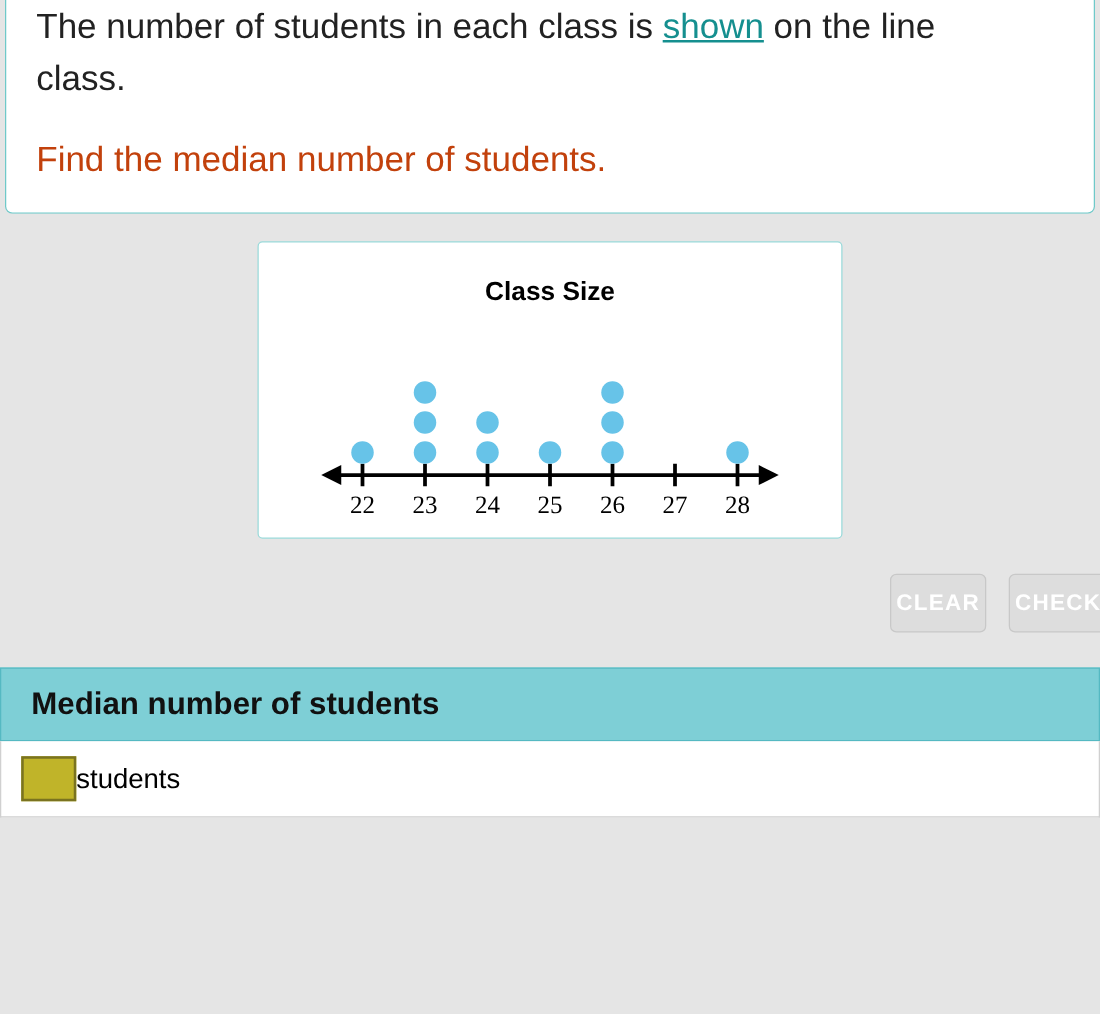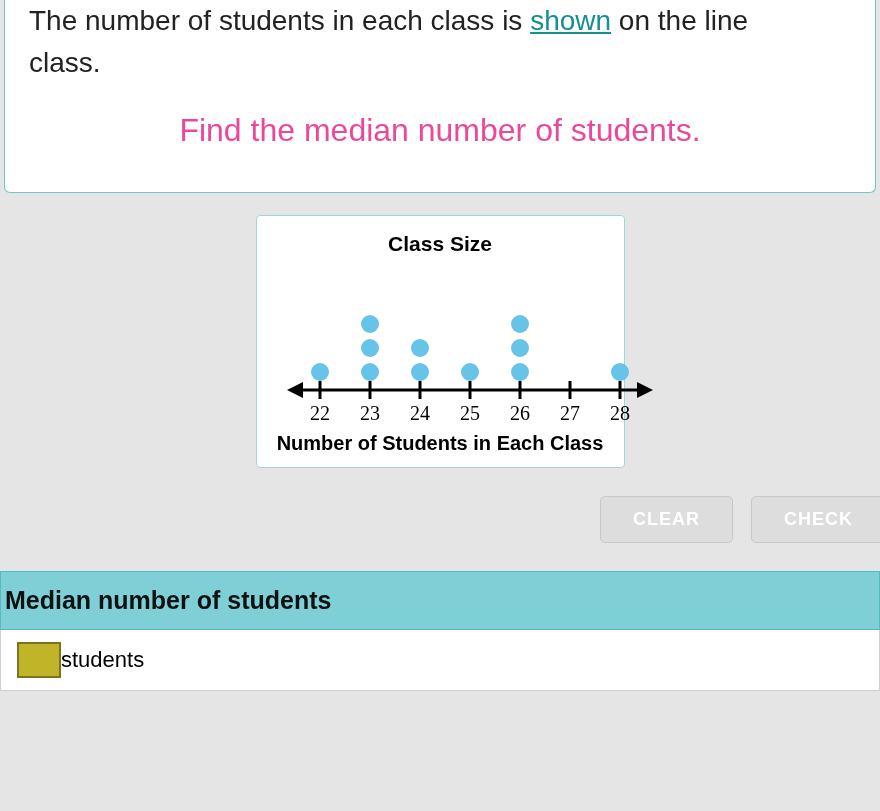--- a/index.html
+++ b/index.html
@@ -9,51 +9,50 @@
     background: #e5e5e5;
     width: 880px;
     height: 811px;
     overflow: hidden;
   }
   .question-card {
     background: #fff;
     border: 1px solid #6fc9c9;
     border-top: none;
     border-radius: 0 0 6px 6px;
-    padding: 0 24px 37px 24px;
+    padding: 0 24px 20px 24px;
     margin: 0 4px;
   }
   .question-text {
     font-size: 28px;
     color: #222;
     line-height: 1.5;
     padding-top: 0;
   }
   .shown-link {
     color: #158f8f;
     text-decoration: underline;
   }
   .prompt-text {
-    font-size: 32px;
-    color: #ec4899;
+    font-size: 28px;
+    color: #c2410c;
     margin-top: 28px;
     margin-bottom: 6px;
-    text-align: center;
   }
   .plot-container {
     display: flex;
     justify-content: center;
     margin-top: 22px;
   }
   .plot-box {
     background: #fff;
     border: 1px solid #9adada;
     border-radius: 4px;
-    padding: 16px 18px 12px 18px;
-    width: 369px;
+    padding: 28px 18px 12px 18px;
+    width: 468px;
   }
   .plot-title {
     text-align: center;
     font-weight: bold;
     font-size: 21px;
     margin-bottom: 12px;
   }
   .plot-svg { display: block; margin: 0 auto; }
   .plot-xlabel {
     text-align: center;
@@ -68,27 +67,27 @@
     padding: 28px 0 28px 0;
   }
   .btn {
     background: #ddd;
     color: #fff;
     font-weight: bold;
     font-size: 18px;
     letter-spacing: 1px;
     border: 1px solid #c8c8c8;
     border-radius: 5px;
-    padding: 12px 32px;
+    padding: 12px 4px;
     cursor: pointer;
   }
   .answer-header {
     background: #7ecfd6;
     border: 1px solid #55b9c2;
-    padding: 14px 4px;
+    padding: 14px 24px;
     font-size: 25px;
     font-weight: bold;
     color: #111;
   }
   .answer-row {
     background: #fff;
     border: 1px solid #d0d0d0;
     border-top: none;
     padding: 12px 16px;
     display: flex;
@@ -139,21 +138,20 @@
         <text x="245" y="152" text-anchor="middle" font-size="20" font-family="Georgia, serif" fill="#000">26</text>
         <circle cx="245" cy="104" r="9" fill="#67c3e8"></circle>
         <circle cx="245" cy="80" r="9" fill="#67c3e8"></circle>
         <circle cx="245" cy="56" r="9" fill="#67c3e8"></circle>
         <line x1="295" y1="113" x2="295" y2="131" stroke="#000" stroke-width="3"></line>
         <text x="295" y="152" text-anchor="middle" font-size="20" font-family="Georgia, serif" fill="#000">27</text>
         <line x1="345" y1="113" x2="345" y2="131" stroke="#000" stroke-width="3"></line>
         <text x="345" y="152" text-anchor="middle" font-size="20" font-family="Georgia, serif" fill="#000">28</text>
         <circle cx="345" cy="104" r="9" fill="#67c3e8"></circle>
       </svg>
-    <div class="plot-xlabel">Number of Students in Each Class</div>
   </div>
 </div>
 
 <div class="button-row">
   <button class="btn">CLEAR</button>
   <button class="btn" style="margin-right:-6px">CHECK</button>
 </div>
 
 <div class="answer-header">Median number of students</div>
 <div class="answer-row">

